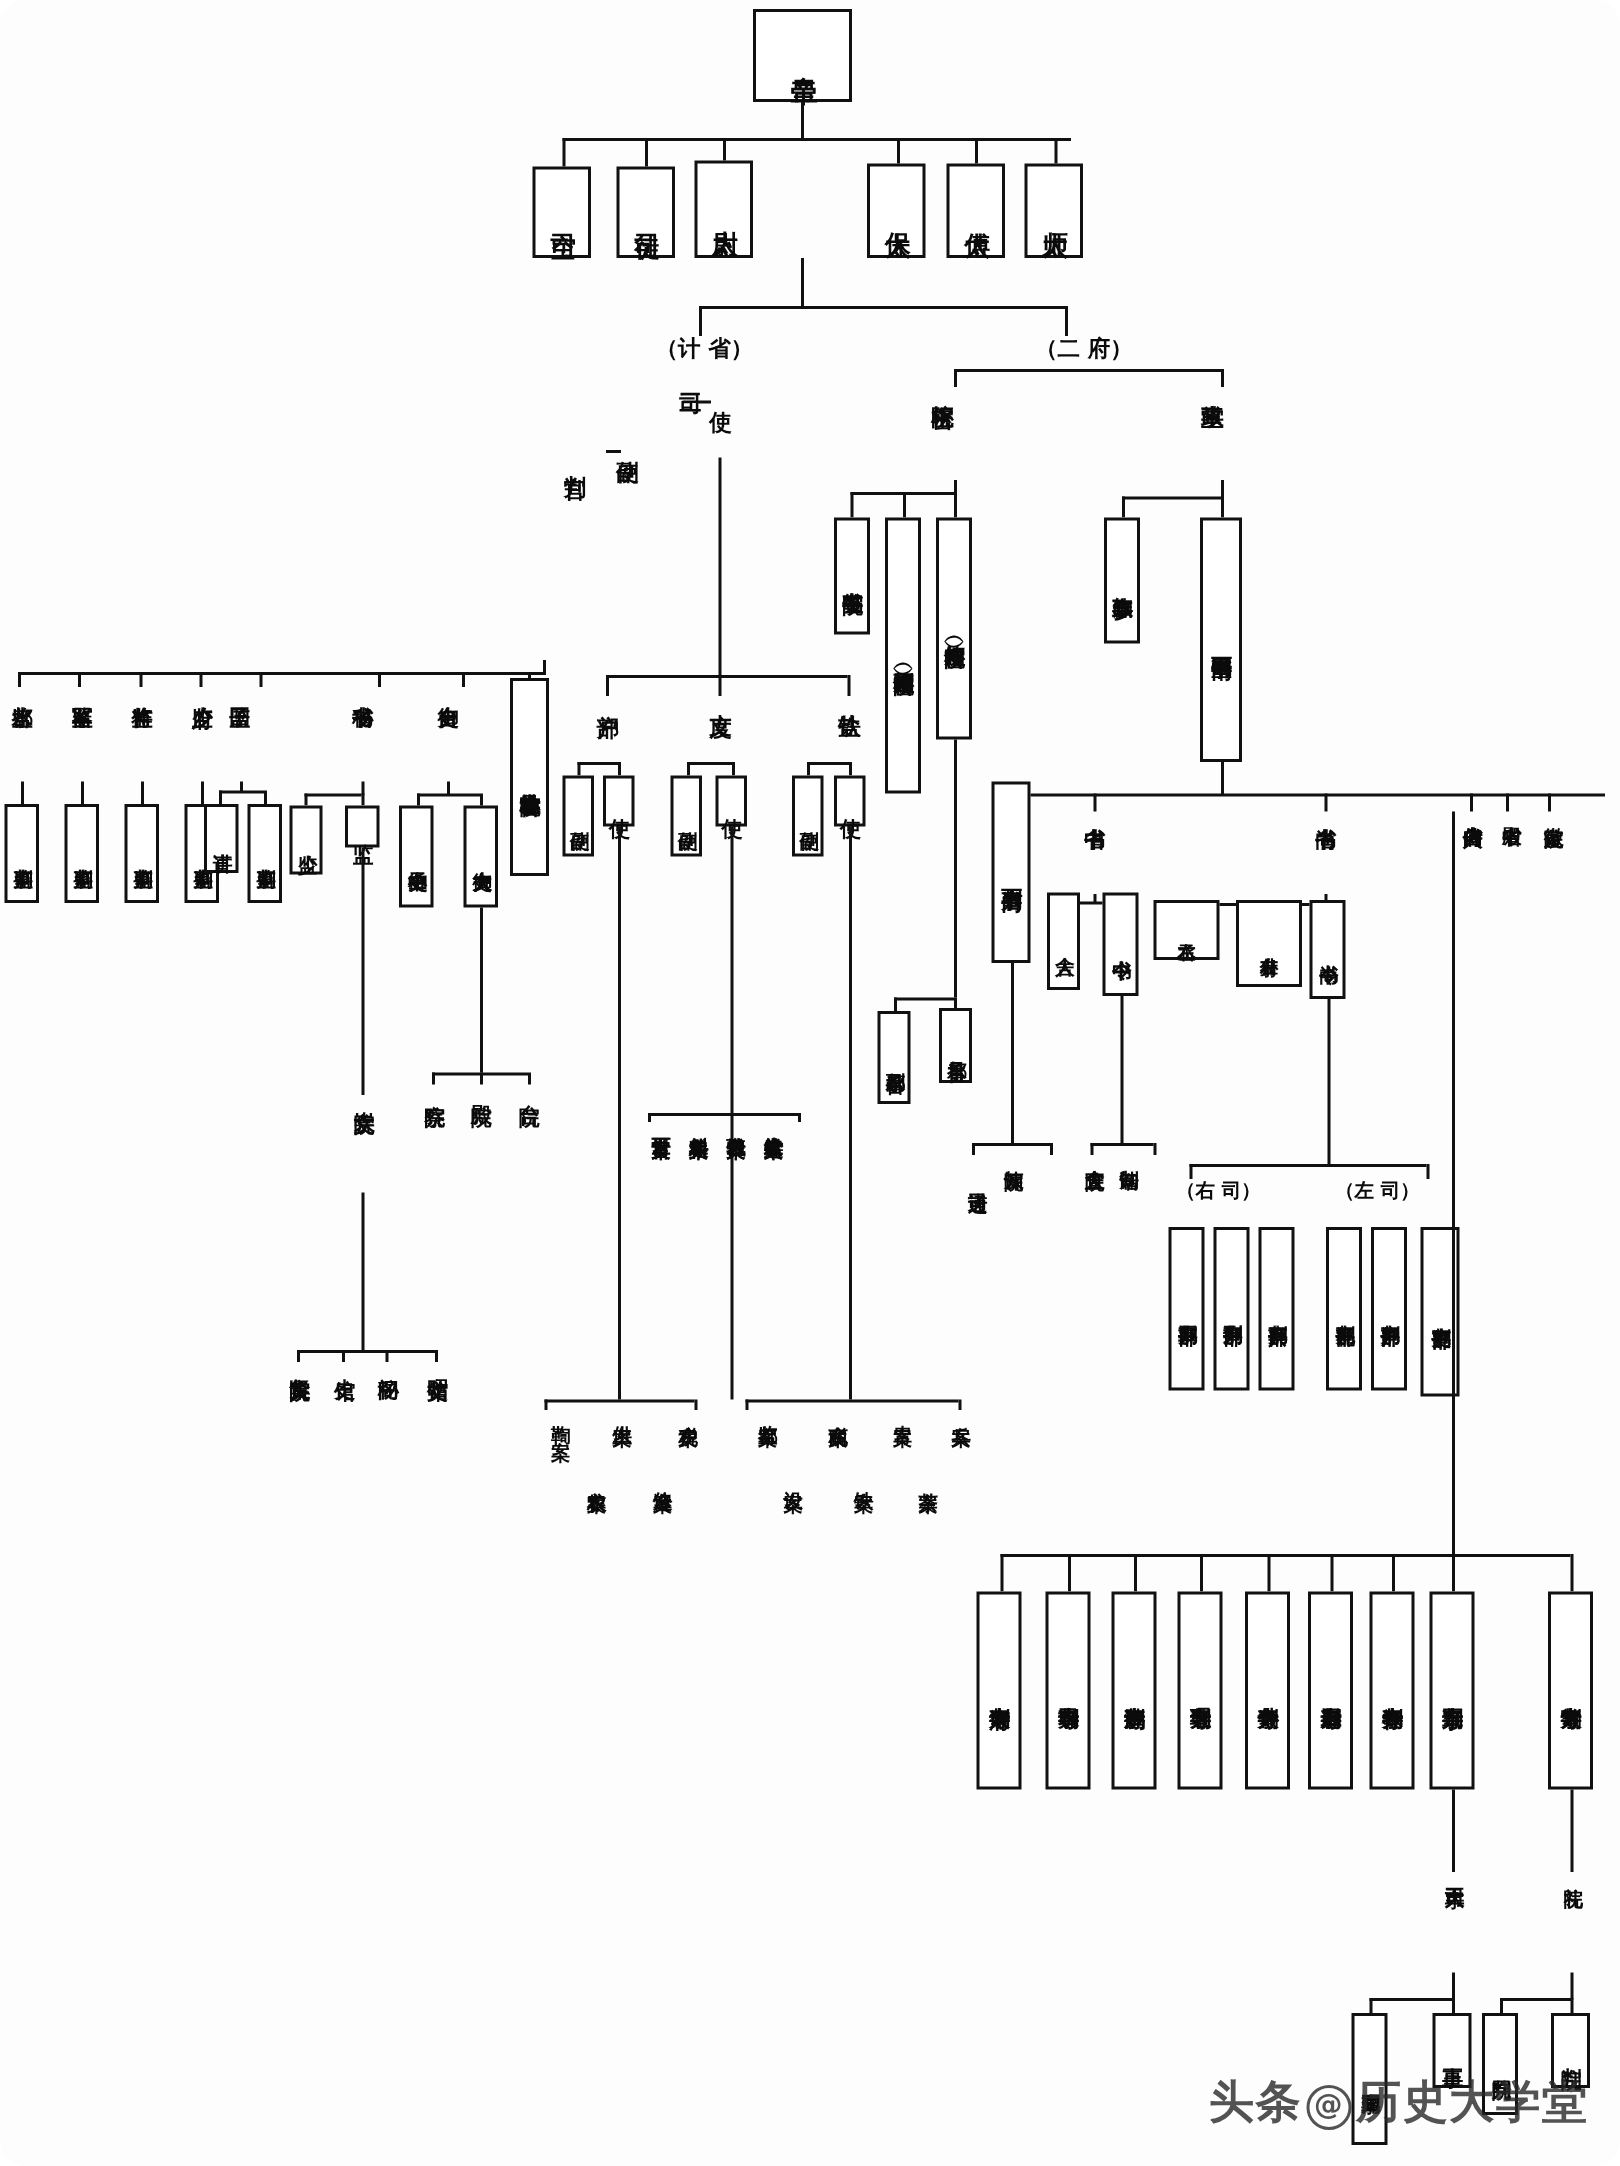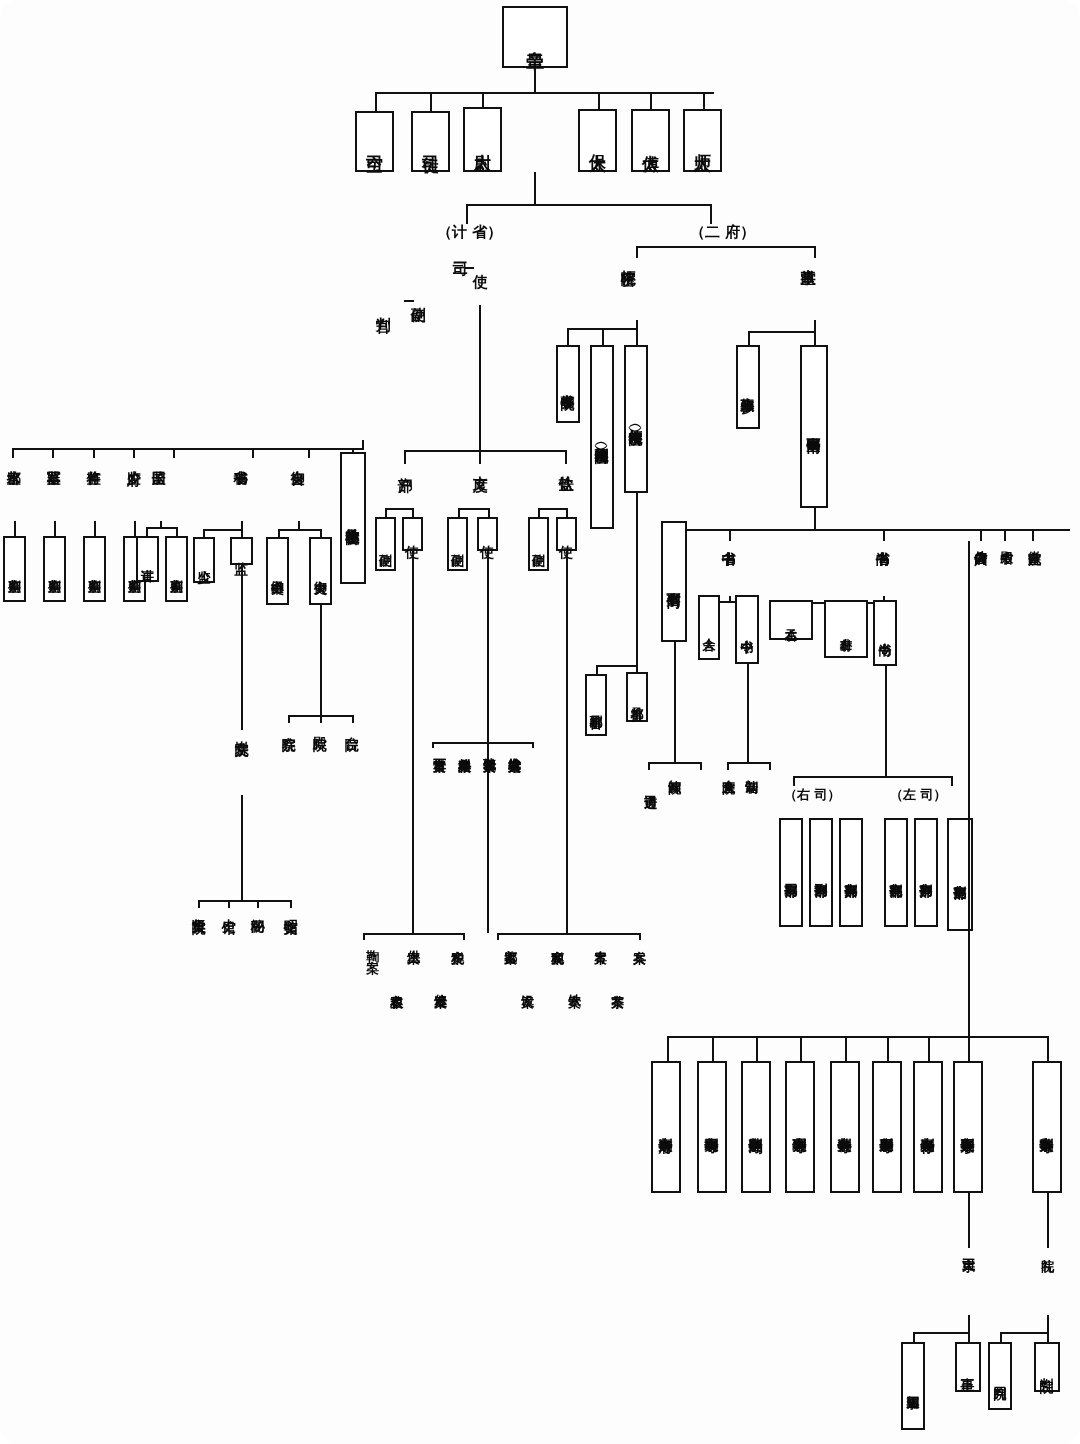--- a/index.html
+++ b/index.html
@@ -502,14 +502,17 @@
   <div class="ln vl" style="left:320px;top:715px;height:8px;"></div>
   <div class="ln vl" style="left:352px;top:715px;height:8px;"></div>
   <div class="lbl v f14" style="left:282px;top:725px;">察院</div>
   <div class="lbl v f14" style="left:313px;top:725px;">殿院</div>
   <div class="lbl v f14" style="left:345px;top:725px;">台院</div>
 
   <div class="box f14" style="left:340px;top:452px;width:26px;height:132px;">
     <span class="vtext">翰林学士院承旨</span>
   </div>
 
+  <div id="watermark">
+    <span>头条</span><span id="wm-at">@</span><span>历史大学堂</span>
+  </div>
 
 </div>
 
 </body></html>

